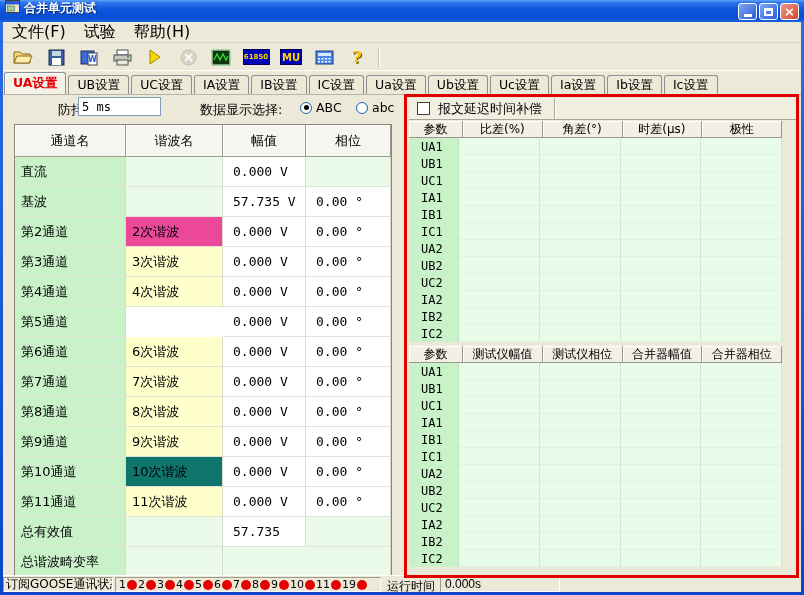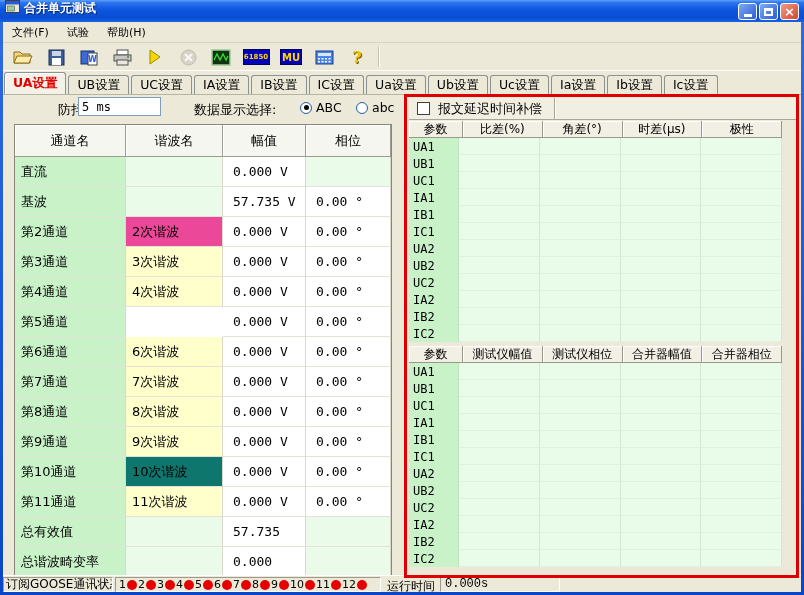--- a/index.html
+++ b/index.html
@@ -22,21 +22,21 @@
   .wbtn { width:19px; height:17px; border:1px solid #fff; border-radius:3px;
     display:flex; align-items:center; justify-content:center; }
   .wbtn.blue { background:linear-gradient(135deg,#7FA9F2,#2A5CD8); }
   .wbtn.red  { background:linear-gradient(135deg,#F09A8C,#D4462A); }
   .g-min { width:8px; height:3px; background:#fff; margin-top:8px; }
   .g-max { width:9px; height:8px; border:2px solid #fff; border-top-width:3px; }
   .g-close { color:#fff; font-size:13px; font-weight:bold; line-height:1; font-family:"DejaVu Sans",sans-serif; }
 
   .menubar { position:absolute; left:3px; top:22px; right:3px; height:21px; background:#ECE9D8;
     display:flex; align-items:center; border-bottom:1px solid #D8D4C4; }
-  .menu-item { padding:2px 9px; font-size:11px; color:#000; }
+  .menu-item { padding:2px 9px; font-size:16px; color:#000; }
 
   .toolbar { position:absolute; left:3px; top:44px; right:3px; height:27px; background:#ECE9D8;
     display:flex; align-items:center; gap:9px; padding-left:8px; border-bottom:1px solid #fff; }
   .tbtn { width:24px; height:22px; display:flex; align-items:center; justify-content:center; }
   .tbtn.wide { width:28px; }
   .badge { background:#0000B6; border:1px solid #000060; color:#FFD700; font-weight:bold;
     display:flex; align-items:center; justify-content:center; }
   .badge.b61850 { width:27px; height:16px; font-size:7px; letter-spacing:0; }
   .badge.bmu { width:22px; height:16px; font-size:10px; }
   .help-q { font-family:"DejaVu Serif","Liberation Serif",serif; font-size:17px; font-weight:bold;
@@ -80,41 +80,41 @@
   .cb-sep { margin-left:12px; height:100%; border-left:1px solid #A8A496; border-right:1px solid #fff; }
 
   .rt { position:absolute; left:409px; width:373px; background:#E9FCE9; }
   .rt1 { top:121px; } .rt2 { top:346px; }
   .rt-head { display:flex; height:17px; }
   .rt-h { background:#F2EFE4; border-right:1px solid #98988C; border-bottom:1px solid #98988C;
     box-shadow:inset 1px 1px 0 #fff; font-size:12px; display:flex; align-items:center; justify-content:center; }
   .rw1 { width:54px; } .rwx { flex:1; }
   .rt-row { display:flex; height:17px; }
   .rt-label { width:50px; background:#C9F2C9; font-family:"DejaVu Sans Mono","Liberation Mono",monospace;
-    font-size:12px; padding-left:4px; display:flex; align-items:center; border-right:1px solid #BEE4BE; }
+    font-size:12px; padding-left:12px; display:flex; align-items:center; border-right:1px solid #BEE4BE; }
   .rt-c { flex:1; background:#E9FCE9; border-right:1px solid #D2E6D2; border-bottom:1px solid #DFF2DF; }
 
   
   .annotation { position:absolute; left:404px; top:94px; width:395px; height:484px;
     border:3px solid #DE0000; pointer-events:none; z-index:50; }
 
   
   .statusbar { position:absolute; left:3px; right:3px; top:575px; height:17px; background:#ECE9D8;
     border-top:1px solid #fff; z-index:41; }
   .sunken { border:1px solid; border-color:#9C9A8C #FFFFFF #FFFFFF #9C9A8C; }
   .sb-goose { position:absolute; left:0; top:1px; height:15px; width:110px; font-size:12px;
     padding-left:2px; line-height:13px; white-space:nowrap; overflow:hidden; }
   .sb-inds { position:absolute; left:112px; top:1px; height:15px; width:266px; display:flex;
     align-items:center; padding:0 3px; }
   .ind { display:flex; align-items:center; }
   .ind-num { font-size:11px; line-height:11px; }
   .ind-dot { width:10px; height:10px; border-radius:50%; background:#E60000; margin:0 1px 0 1px; }
   .sb-runlabel { position:absolute; left:384px; top:2px; font-size:12px; }
   .sb-runbox { position:absolute; left:437px; top:1px; width:120px; height:15px;
-    font-family:Liberation Mono, monospace; font-size:12px; line-height:13px; padding-left:4px; }
+    font-family:Liberation Sans, sans-serif; font-size:12px; line-height:13px; padding-left:4px; }
 </style>
 </head>
 <body>
 
 <div class="window">
 
   <div class="titlebar">
     <svg class="title-icon" viewBox="0 0 15 13">
       <rect x="0.5" y="0.5" width="14" height="12" fill="#ECE9D8" stroke="#404040"></rect>
       <rect x="1" y="1" width="13" height="3.5" fill="#2A5BD7"></rect>
@@ -242,21 +242,21 @@
       <div class="tab">Ia设置</div>
 
       <div class="tab">Ib设置</div>
 
       <div class="tab">Ic设置</div>
     </div>
   <div class="tabline"></div>
 
   <span class="lbl" style="left:14px;top:101px;padding-left:44px;">防抖时间:</span>
   <input class="textinput" type="text" value="5 ms" style="">
-  <span class="lbl" style="left:194px;top:101px;">数据显示选择:</span>
+  <span class="lbl" style="left:200px;top:101px;">数据显示选择:</span>
   <div class="radio" style="left:300px;top:100px;">
     <span class="circ">
         <span class="dot"></span>
       </span>
     <span>ABC</span>
   </div>
   <div class="radio" style="left:356px;top:100px;">
     <span class="circ"></span>
     <span>abc</span>
   </div>
@@ -357,21 +357,20 @@
         <div class="lt-row">
           <div class="lt-c chan lw1">总有效值</div>
           <div class="lt-c lw2" style="background: rgb(234, 251, 234);"></div>
           <div class="lt-c val lw3" style="background: rgb(255, 255, 255);">57.735</div>
           <div class="lt-c val lw4" style="background: rgb(234, 251, 234);"></div>
         </div>
 
         <div class="lt-row">
           <div class="lt-c chan lw1">总谐波畸变率</div>
           <div class="lt-c lw2" style="background: rgb(234, 251, 234);"></div>
-          <div class="lt-c val lw3" style="background: rgb(255, 255, 255);">0.000</div>
           <div class="lt-c val lw4" style="background: rgb(234, 251, 234);"></div>
         </div>
       </div>
   </div>
 
   <div class="checkbar">
     <span class="cbx"></span>
     <span class="checkbar-label">报文延迟时间补偿</span>
     <span class="cb-sep"></span>
   </div>
@@ -647,21 +646,21 @@
           <span class="ind-num">10</span>
           <span class="ind-dot"></span>
         </span>
 
         <span class="ind">
           <span class="ind-num">11</span>
           <span class="ind-dot"></span>
         </span>
 
         <span class="ind">
-          <span class="ind-num">12</span>
+          <span class="ind-num">19</span>
           <span class="ind-dot"></span>
         </span>
       </div>
     <span class="sb-runlabel">运行时间</span>
     <div class="sb-runbox sunken">0.000s</div>
   </div>
 
   <div class="edge edge-l"></div>
   <div class="edge edge-r"></div>
   <div class="edge edge-b"></div>

